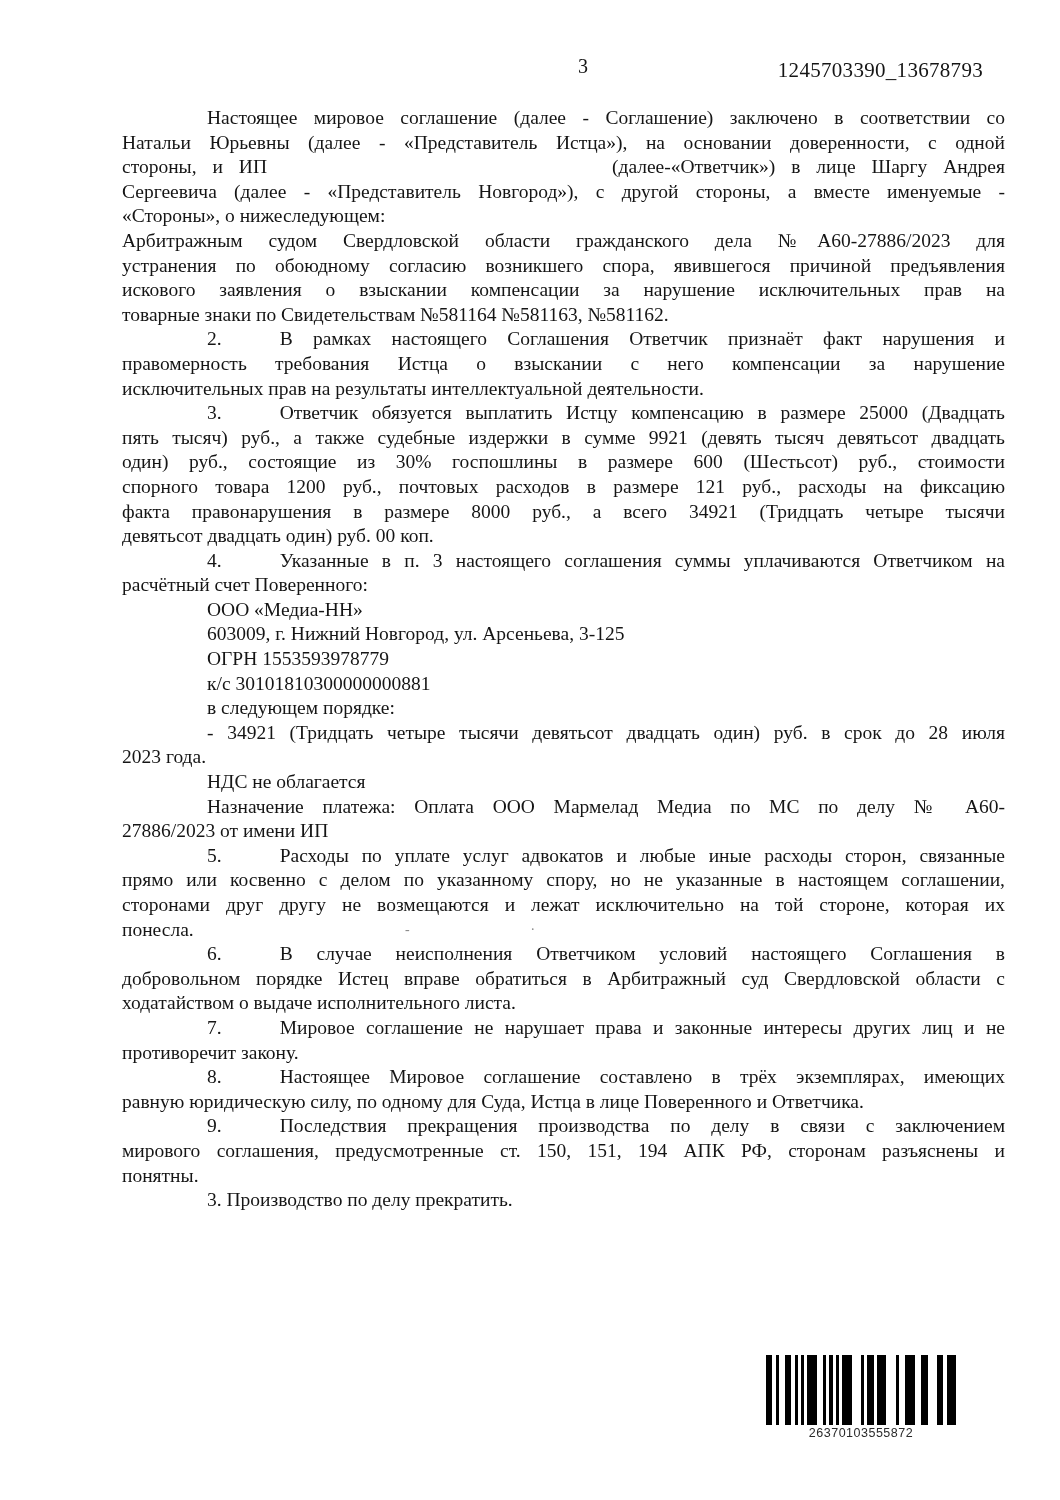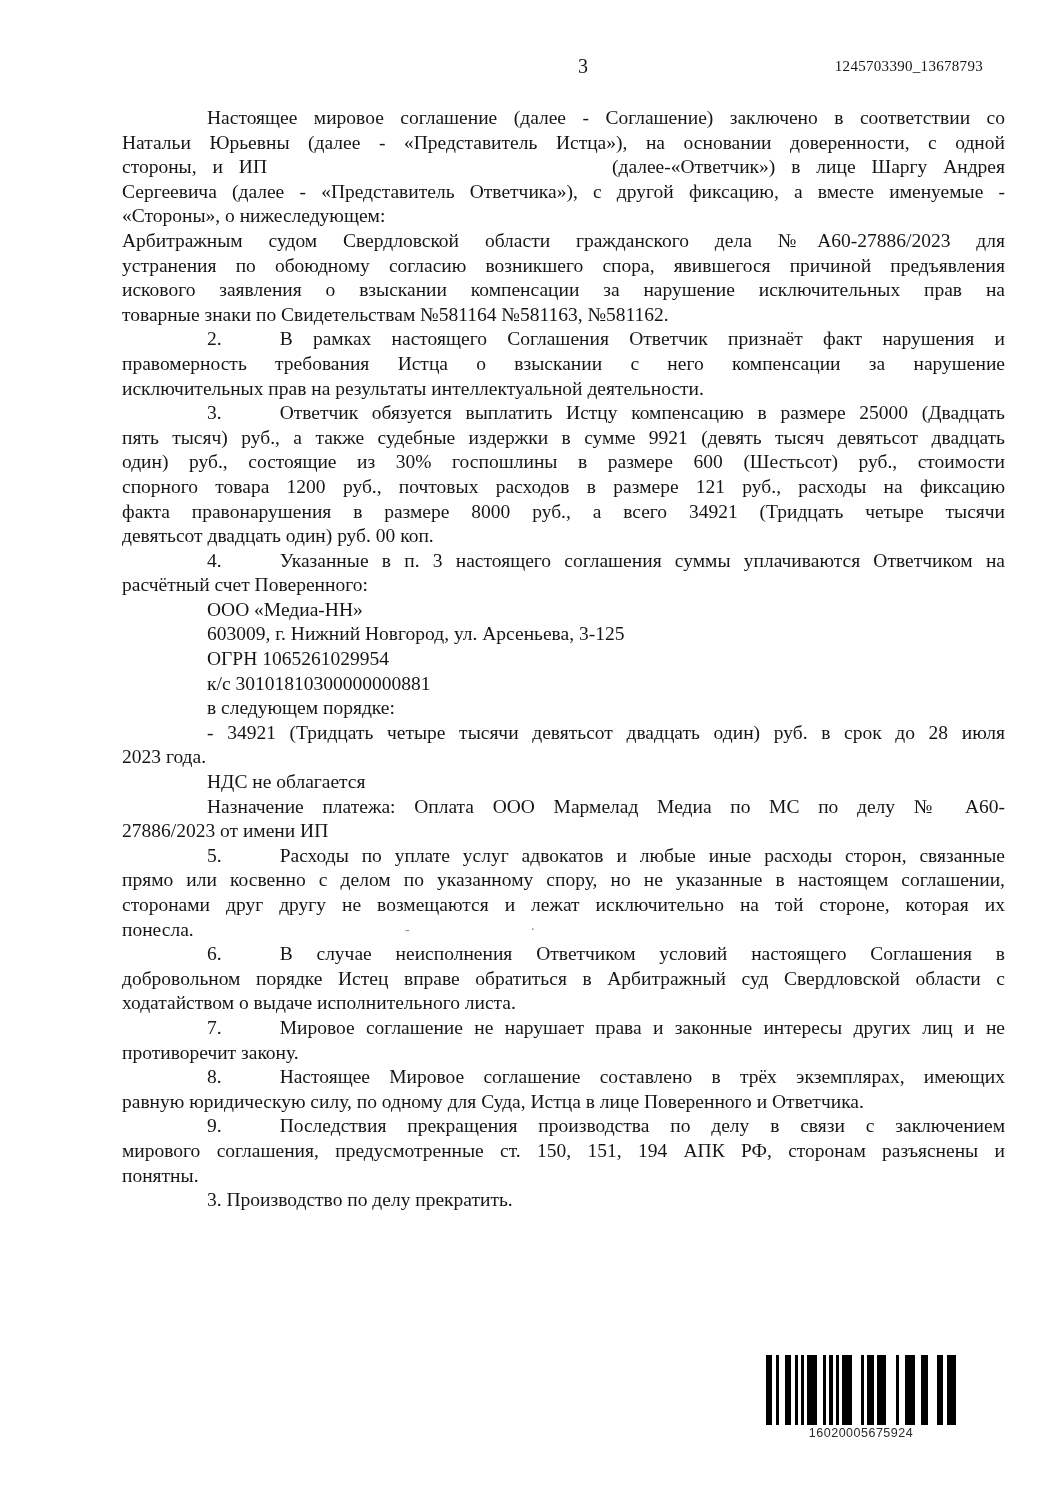--- a/index.html
+++ b/index.html
@@ -10,21 +10,21 @@
     font-family:"Liberation Serif", serif;
     color:#151515;
     overflow:hidden;
   }
   .page-number{
     position:absolute;top:55px;left:0;width:1166px;
     text-align:center;font-size:20px;
   }
   .doc-id{
     position:absolute;top:58px;right:77px;
-    font-size:15px;letter-spacing:0.3px;
+    font-size:21px;letter-spacing:0.3px;
   }
   .doc-body{
     position:absolute;left:122px;top:106px;width:883px;
     font-size:19.5px;line-height:24.6px;
   }
   .line{text-align:left;white-space:normal;}
   .line.just{text-align:justify;text-align-last:justify;}
   .isp{display:inline-block;width:85px;}
   .gap{display:inline-block;}
   .redaction{
@@ -49,40 +49,40 @@
 <div class="page">
 
   <div class="page-number">3</div>
 
   <div class="doc-id">1245703390_13678793</div>
 
   <div class="doc-body">
       <div class="line just"><span class="isp"></span><span>Настоящее мировое соглашение (далее - Соглашение) заключено в соответствии со</span></div>
       <div class="line just"><span>Натальи Юрьевны (далее - «Представитель Истца»), на основании доверенности, с одной</span></div>
       <div class="line just"><span>стороны, и ИП</span><span class="gap" style="width: 345px;"></span><span>(далее-«Ответчик») в лице Шаргу Андрея</span></div>
-      <div class="line just"><span>Сергеевича (далее - «Представитель Ответчика»), с другой фиксацию, а вместе именуемые -</span></div>
+      <div class="line just"><span>Сергеевича (далее - «Представитель Новгород»), с другой стороны, а вместе именуемые -</span></div>
       <div class="line"><span>«Стороны», о нижеследующем:</span></div>
       <div class="line just"><span>Арбитражным судом Свердловской области гражданского дела №А60-27886/2023 для</span></div>
       <div class="line just"><span>устранения по обоюдному согласию возникшего спора, явившегося причиной предъявления</span></div>
       <div class="line just"><span>искового заявления о взыскании компенсации за нарушение исключительных прав на</span></div>
       <div class="line"><span>товарные знаки по Свидетельствам №581164 №581163, №581162.</span></div>
       <div class="line just"><span class="isp"></span><span>2.</span><span class="gap" style="width: 58px;"></span><span>В рамках настоящего Соглашения Ответчик признаёт факт нарушения и</span></div>
       <div class="line just"><span>правомерность требования Истца о взыскании с него компенсации за нарушение</span></div>
       <div class="line"><span>исключительных прав на результаты интеллектуальной деятельности.</span></div>
       <div class="line just"><span class="isp"></span><span>3.</span><span class="gap" style="width: 58px;"></span><span>Ответчик обязуется выплатить Истцу компенсацию в размере 25000 (Двадцать</span></div>
       <div class="line just"><span>пять тысяч) руб., а также судебные издержки в сумме 9921 (девять тысяч девятьсот двадцать</span></div>
       <div class="line just"><span>один) руб., состоящие из 30% госпошлины в размере 600 (Шестьсот) руб., стоимости</span></div>
       <div class="line just"><span>спорного товара 1200 руб., почтовых расходов в размере 121 руб., расходы на фиксацию</span></div>
       <div class="line just"><span>факта правонарушения в размере 8000 руб., а всего 34921 (Тридцать четыре тысячи</span></div>
       <div class="line"><span>девятьсот двадцать один) руб. 00 коп.</span></div>
       <div class="line just"><span class="isp"></span><span>4.</span><span class="gap" style="width: 58px;"></span><span>Указанные в п. 3 настоящего соглашения суммы уплачиваются Ответчиком на</span></div>
       <div class="line"><span>расчётный счет Поверенного:</span></div>
       <div class="line"><span class="isp"></span><span>ООО «Медиа-НН»</span></div>
       <div class="line"><span class="isp"></span><span>603009, г. Нижний Новгород, ул. Арсеньева, 3-125</span></div>
-      <div class="line"><span class="isp"></span><span>ОГРН 1065261029954</span></div>
+      <div class="line"><span class="isp"></span><span>ОГРН 1553593978779</span></div>
       <div class="line"><span class="isp"></span><span>к/с 30101810300000000881</span></div>
       <div class="line"><span class="isp"></span><span>в следующем порядке:</span></div>
       <div class="line just"><span class="isp"></span><span>- 34921 (Тридцать четыре тысячи девятьсот двадцать один) руб. в срок до 28 июля</span></div>
       <div class="line"><span>2023 года.</span></div>
       <div class="line"><span class="isp"></span><span>НДС не облагается</span></div>
       <div class="line just"><span class="isp"></span><span>Назначение платежа: Оплата ООО Мармелад Медиа по МС по делу № А60-</span></div>
       <div class="line"><span>27886/2023 от имени ИП</span></div>
       <div class="line just"><span class="isp"></span><span>5.</span><span class="gap" style="width: 58px;"></span><span>Расходы по уплате услуг адвокатов и любые иные расходы сторон, связанные</span></div>
       <div class="line just"><span>прямо или косвенно с делом по указанному спору, но не указанные в настоящем соглашении,</span></div>
       <div class="line just"><span>сторонами друг другу не возмещаются и лежат исключительно на той стороне, которая их</span></div>
@@ -131,17 +131,17 @@
       <div class="bar" style="flex-grow: 2; background: rgb(255, 255, 255);"></div>
       <div class="bar" style="flex-grow: 3; background: rgb(0, 0, 0);"></div>
       <div class="bar" style="flex-grow: 2; background: rgb(255, 255, 255);"></div>
       <div class="bar" style="flex-grow: 2; background: rgb(0, 0, 0);"></div>
       <div class="bar" style="flex-grow: 3; background: rgb(255, 255, 255);"></div>
       <div class="bar" style="flex-grow: 2; background: rgb(0, 0, 0);"></div>
       <div class="bar" style="flex-grow: 1; background: rgb(255, 255, 255);"></div>
       <div class="bar" style="flex-grow: 3; background: rgb(0, 0, 0);"></div>
     </div>
 
-  <div class="barcode-number">16020005675924</div>
+  <div class="barcode-number">26370103555872</div>
 
 <span class="redaction" style="left: 405px; top: 922px;">-</span>
     <span class="redaction" style="left: 531px; top: 918px;">.</span>
   </div>
 
 </body></html>

